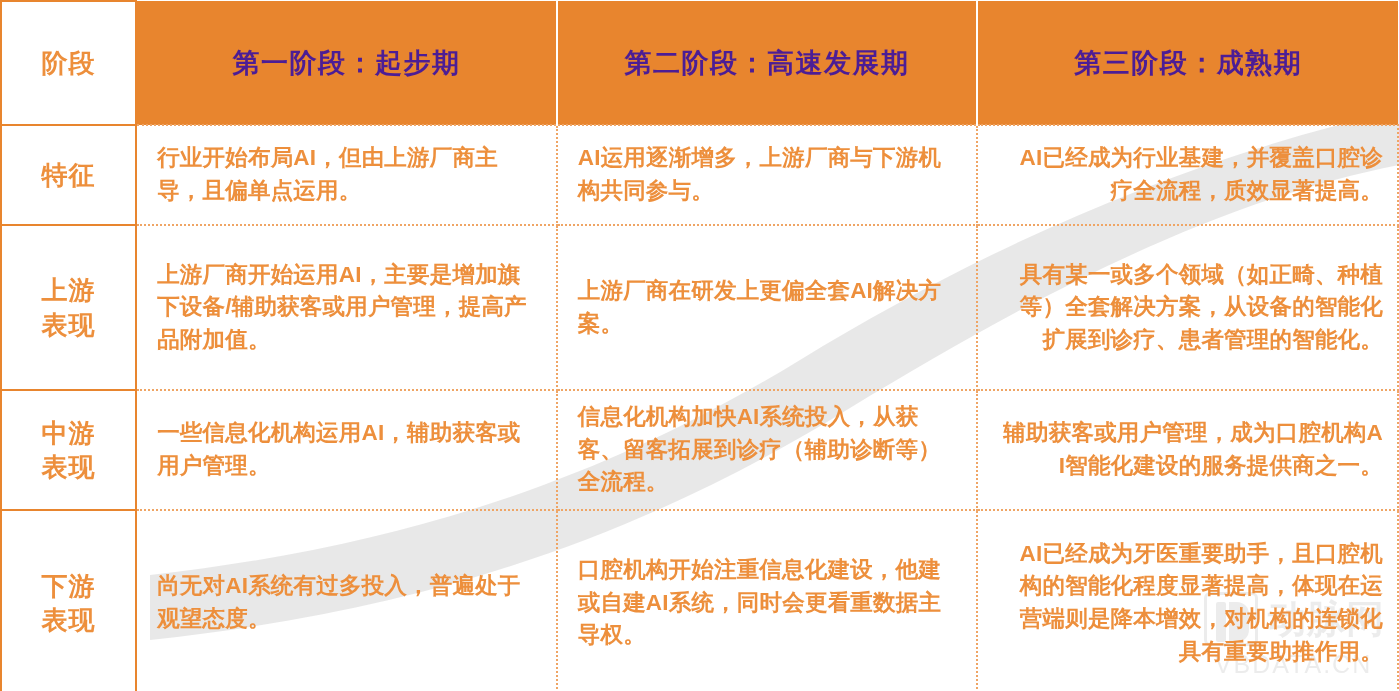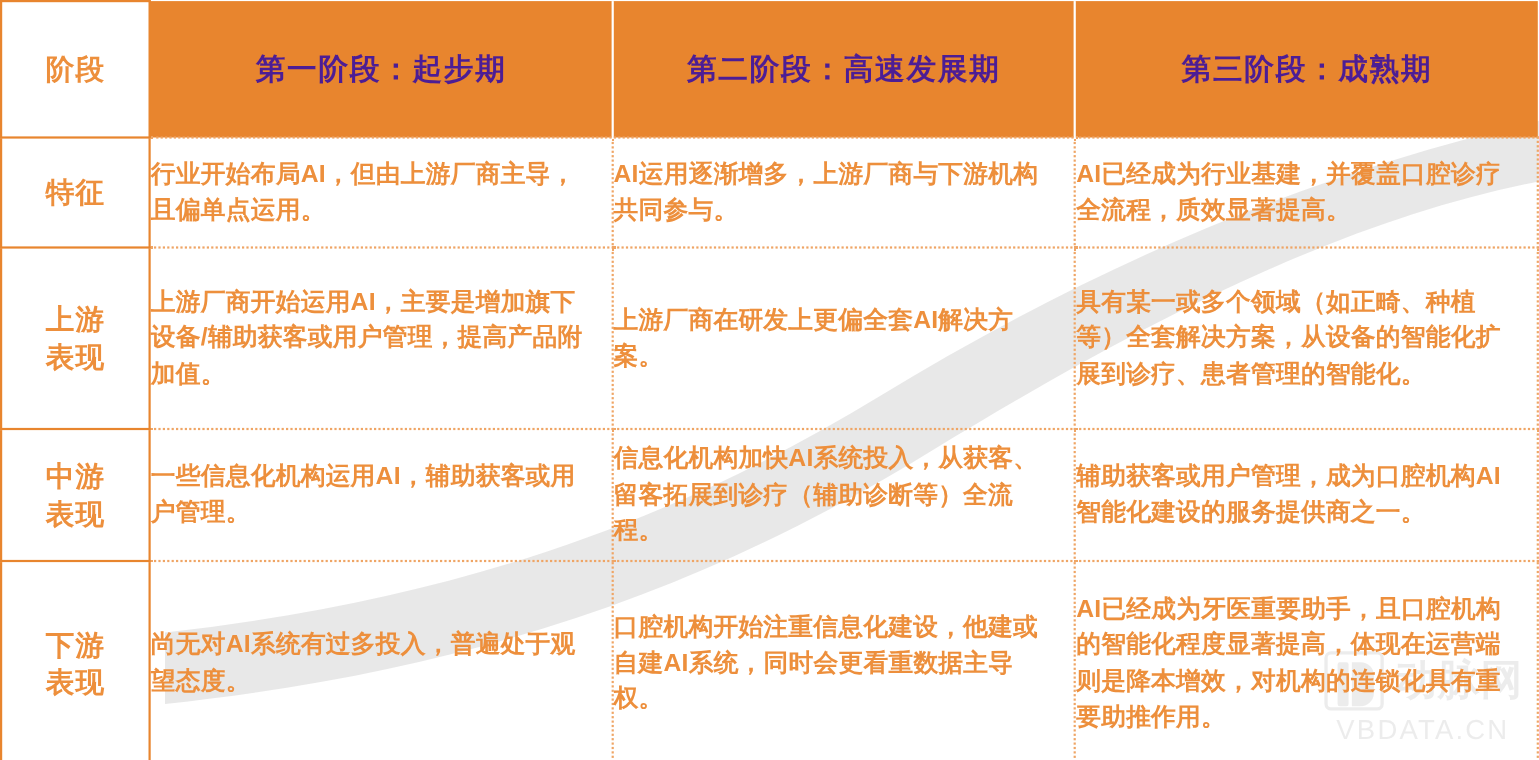--- a/index.html
+++ b/index.html
@@ -125,28 +125,28 @@
     border-right: 2px solid #ffffff;
     border-left: 0;
     border-top: 0;
     border-bottom: 0;
   }
   td.stage-head.last { border-right: 0; }
 
   
   td.body-cell {
     vertical-align: middle;
-    padding: 6px 14px 6px 0;
+    padding: 6px 14px 6px 20px;
     border-top: 2px dotted #EFA565;
     border-bottom: 2px dotted #EFA565;
     border-right: 2px dotted #EFA565;
     background: transparent;
   }
   td.body-cell.col1 { border-right: 2px dotted #EFA565; }
-  td.body-cell.col3 { border-right: 2px dotted #EFA565; }
+  td.body-cell.col3 { border-right: 2px dotted #EFA565; text-align: right; }
 
   td.body-cell p {
     color: #ED8F3C;
     font-size: 22.5px;
     font-weight: 700;
     line-height: 1.45;
     letter-spacing: 0.2px;
     word-break: break-all;
   }
 

